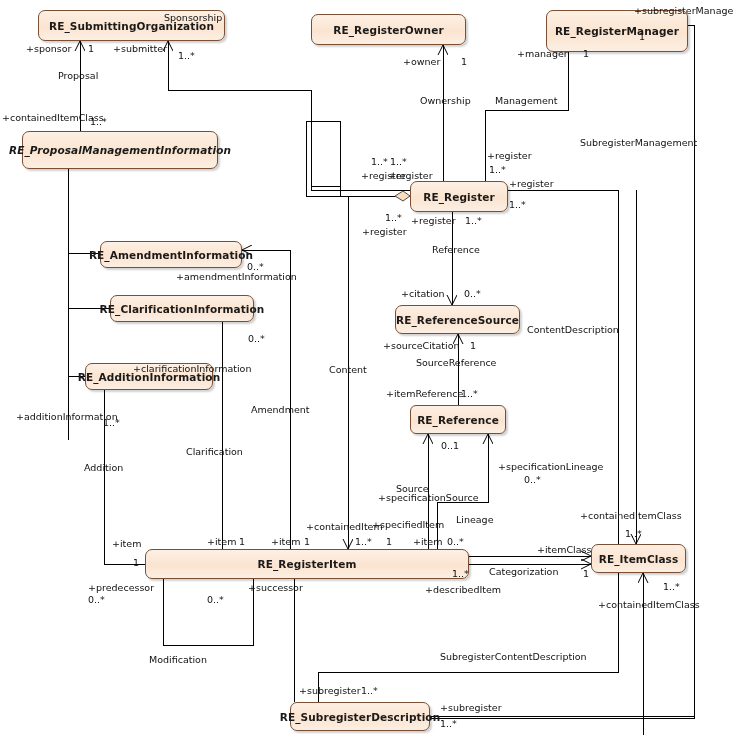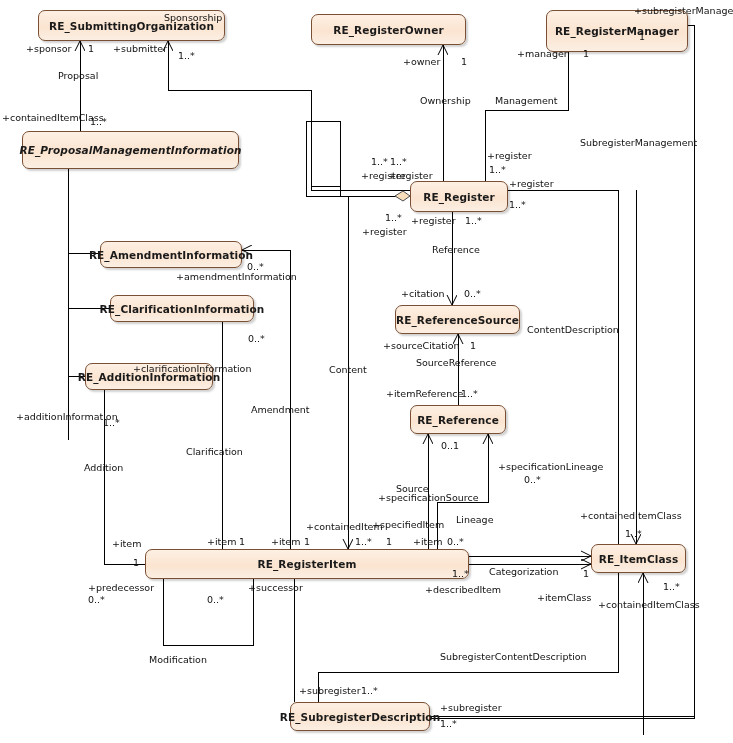--- a/index.html
+++ b/index.html
@@ -115,21 +115,21 @@
   </div>
 
   <div class="cls" style="left:311px;top:14px;width:155px;height:31px;">
     <span>RE_RegisterOwner</span>
   </div>
 
   <div class="cls" style="left:514px;top:10px;width:142px;height:42px;margin-left:32px;">
     <span>RE_RegisterManager</span>
   </div>
 
-  <div class="cls abstract" style="left:22px;top:131px;width:217px;height:38px;">
+  <div class="cls abstract" style="left:22px;top:131px;width:196px;height:38px;">
     <span>RE_ProposalManagementInformation</span>
   </div>
 
   <div class="cls" style="left:410px;top:181px;width:98px;height:31px;">
     <span>RE_Register</span>
   </div>
 
   <div class="cls" style="left:100px;top:241px;width:142px;height:27px;">
     <span>RE_AmendmentInformation</span>
   </div>
@@ -139,21 +139,21 @@
   </div>
 
   <div class="cls" style="left:110px;top:295px;width:144px;height:27px;">
     <span>RE_ClarificationInformation</span>
   </div>
 
   <div class="cls" style="left:85px;top:363px;width:128px;height:27px;">
     <span>RE_AdditionInformation</span>
   </div>
 
-  <div class="cls" style="left:410px;top:405px;width:96px;height:29px;">
+  <div class="cls" style="left:410px;top:405px;width:96px;height:29px;border-radius:6px;">
     <span>RE_Reference</span>
   </div>
 
   <div class="cls" style="left:591px;top:544px;width:95px;height:29px;">
     <span>RE_ItemClass</span>
   </div>
 
   <div class="cls" style="left:145px;top:549px;width:324px;height:30px;">
     <span>RE_RegisterItem</span>
   </div>
@@ -231,21 +231,21 @@
   <div class="lbl" style="left:372px;top:519px;">+specifiedItem</div>
   <div class="lbl" style="left:386px;top:536px;">1</div>
   <div class="lbl" style="left:413px;top:536px;">+item</div>
   <div class="lbl" style="left:447px;top:536px;">0..*</div>
   <div class="lbl" style="left:88px;top:582px;">+predecessor</div>
   <div class="lbl" style="left:88px;top:594px;">0..*</div>
   <div class="lbl" style="left:207px;top:582px;margin-left:41px;">+successor</div>
   <div class="lbl" style="left:207px;top:594px;">0..*</div>
   <div class="lbl" style="left:452px;top:568px;">1..*</div>
   <div class="lbl" style="left:425px;top:584px;">+describedItem</div>
-  <div class="lbl" style="left:537px;top:544px;margin-top:48px;">+itemClass</div>
+  <div class="lbl" style="left:537px;top:544px;">+itemClass</div>
   <div class="lbl" style="left:583px;top:568px;">1</div>
   <div class="lbl" style="left:580px;top:510px;">+containedItemClass</div>
   <div class="lbl" style="left:625px;top:528px;">1..*</div>
   <div class="lbl" style="left:598px;top:599px;">+containedItemClass</div>
   <div class="lbl" style="left:663px;top:581px;">1..*</div>
   <div class="lbl" style="left:299px;top:685px;">+subregister</div>
   <div class="lbl" style="left:361px;top:685px;">1..*</div>
   <div class="lbl" style="left:440px;top:702px;">+subregister</div>
   <div class="lbl" style="left:440px;top:718px;">1..*</div>
 

